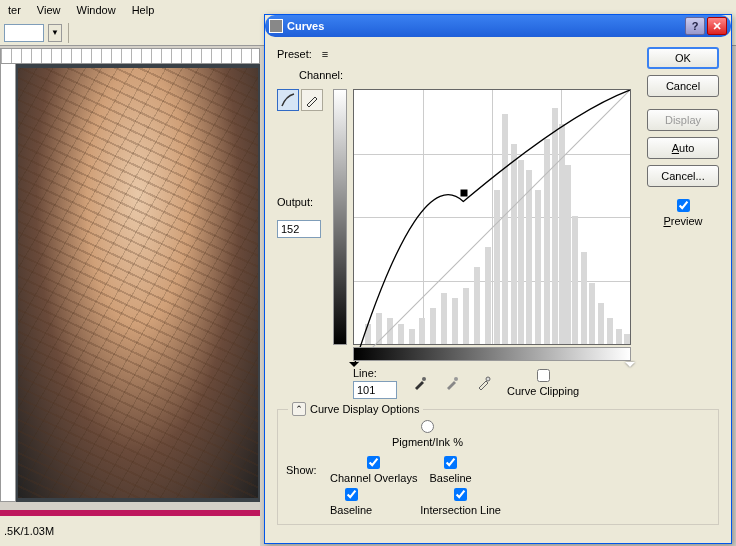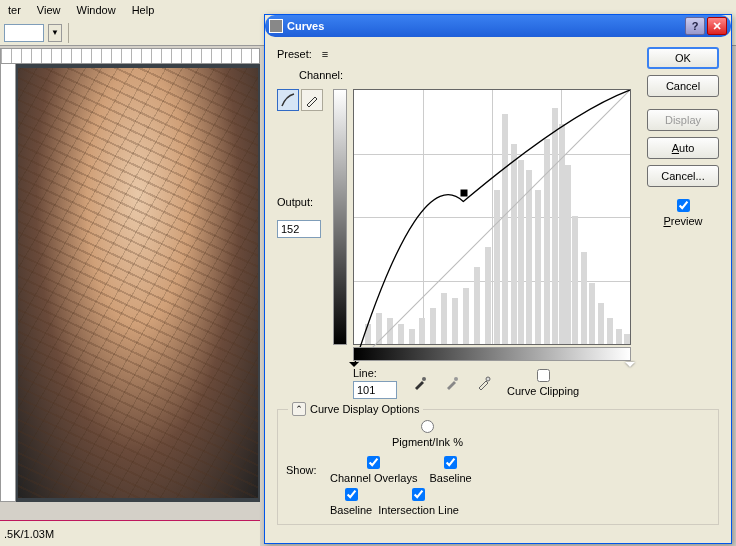--- a/index.html
+++ b/index.html
@@ -15,21 +15,21 @@
 
 .ruler-h { background: white; height: 16px; margin-top: 2px; border: 1px solid #999; width: 260px; position: relative; overflow: hidden; }
 .ruler-h::before { content: ""; position: absolute; inset: 0; background: repeating-linear-gradient(90deg, #666 0 1px, transparent 1px 10px); opacity: .5; }
 
 .canvas-area { display: flex; }
 .ruler-v { background: white; width: 16px; border: 1px solid #999; border-top: none; }
 .canvas { width: 244px; height: 438px; background: #3a4147; display: flex; align-items: center; justify-content: center; }
 .photo { width: 240px; height: 430px; background: radial-gradient(ellipse at 50% 30%, #e8c8a8 0%, #d0a078 30%, #6a4a3a 60%, #222 100%); position: relative; }
 .photo::after { content: ""; position: absolute; inset: 0; background: repeating-linear-gradient(25deg, rgba(80,50,30,.25) 0 2px, transparent 2px 10px), repeating-linear-gradient(-60deg, rgba(60,40,20,.2) 0 1px, transparent 1px 14px); }
 
-.statusbar { position: absolute; bottom: 0; left: 0; height: 26px; background: #ece9d8; border-top: 1px solid #be185d; width: 260px; padding-left: 4px; display: flex; align-items: center; }
+.statusbar { position: absolute; bottom: 0; left: 0; height: 36px; background: #ece9d8; border-top: 6px solid #be185d; width: 260px; padding-left: 4px; display: flex; align-items: center; }
 
 
 .dialog { position: absolute; left: 264px; top: 14px; width: 468px; height: 530px; background: #ece9d8; border: 1px solid #0055ea; box-shadow: 2px 2px 6px rgba(0,0,0,.3); }
 .titlebar { height: 22px; background: linear-gradient(#3a81f1, #1f5fd9); display: flex; align-items: center; padding: 0 4px; color: white; font-weight: bold; border-radius: 10px; }
 .titlebar .icon { width: 14px; height: 14px; background: #888; border: 1px solid #fff; margin-right: 4px; }
 .titlebar .sp { flex: 1; }
 .titlebar .wbtn { width: 20px; height: 18px; background: linear-gradient(#f88, #d22); border: 1px solid #a00; margin-left: 2px; display: flex; align-items: center; justify-content: center; color: white; font-weight: bold; border-radius: 2px; }
 .titlebar .wbtn.help { background: linear-gradient(#cce, #99c); border-color: #669; color: #224; }
 
 .dialog-body { padding: 10px 12px; position: relative; height: 424px; }
@@ -265,21 +265,21 @@
             <input type="checkbox" checked="" style="">
             <span>Baseline</span>
           </label>
       </div>
       <div class="radio-row">
         <span style="width:38px"></span>
         <label class="chk">
             <input type="checkbox" checked="" style="">
             <span>Baseline</span>
           </label>
-        <label class="chk" style="">
+        <label class="chk" style="margin-left:42px">
             <input type="checkbox" checked="" style="">
             <span>Intersection Line</span>
           </label>
       </div>
     </div>
 
     <div class="sidebar-btns">
       <div class="btn default">
           <span>OK</span>
         </div>

